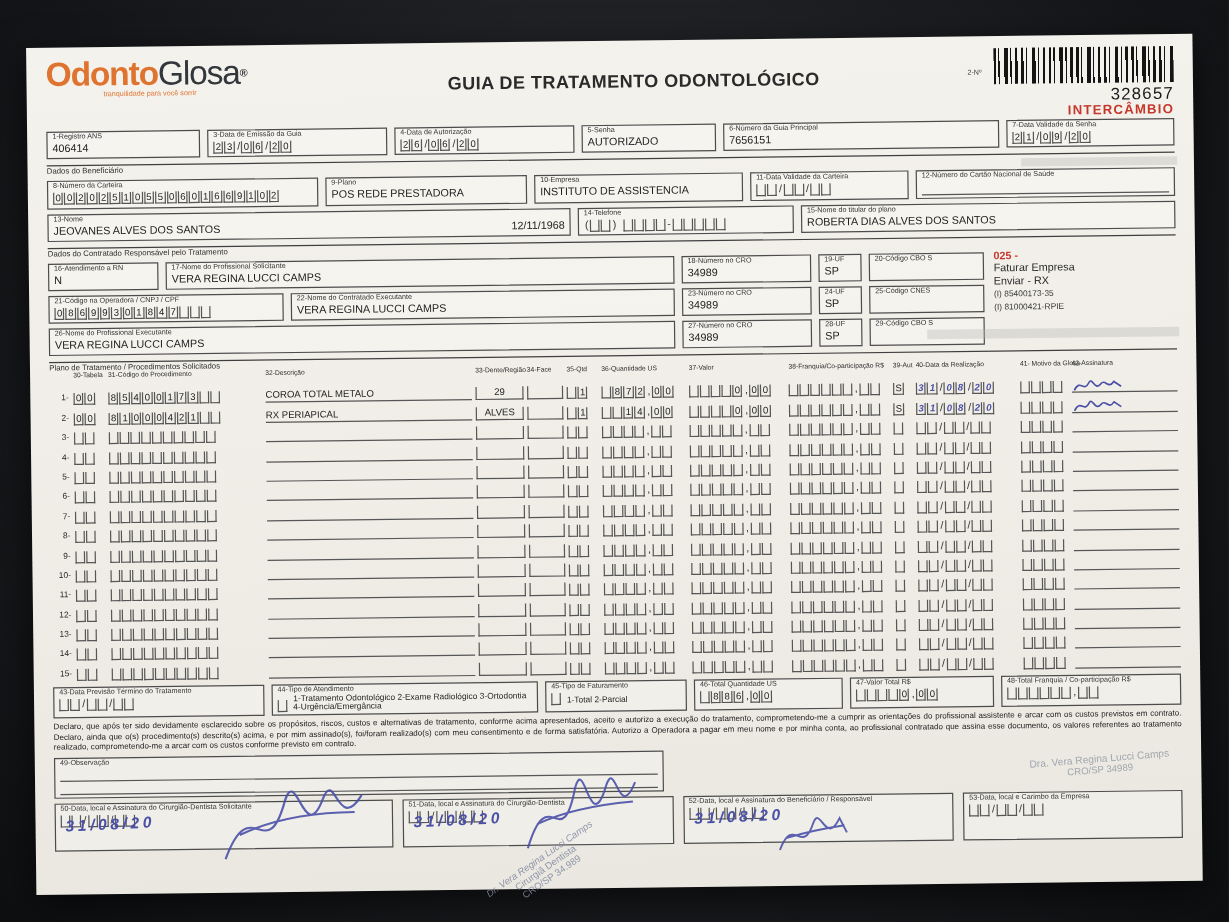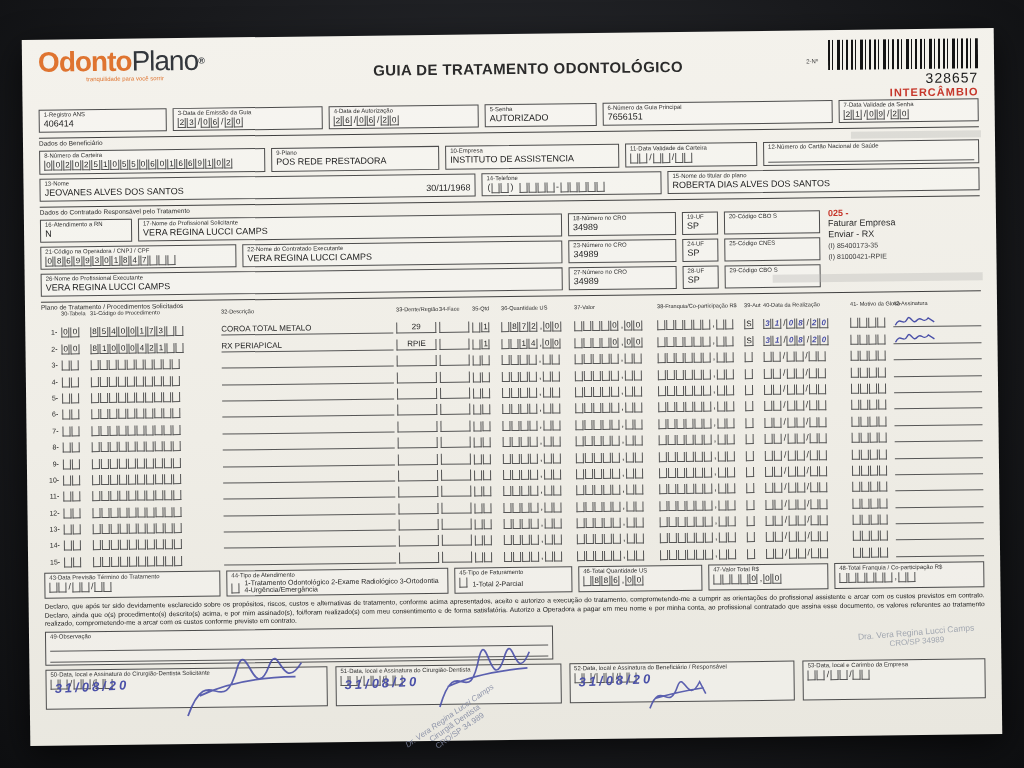--- a/index.html
+++ b/index.html
@@ -75,21 +75,21 @@
   .stamp-flat .l2 { font-size:8px; }
   .artifact { position:absolute; background:rgba(180,180,178,.35); }
 </style>
 </head>
 <body>
 
 <div class="paper">
 
   <div class="hdr">
     <div class="logo">
-      <div class="logo-line"><span class="logo-odonto">Odonto</span><span class="logo-life">Plano</span><span class="logo-reg">®</span></div>
+      <div class="logo-line"><span class="logo-odonto">Odonto</span><span class="logo-life">Glosa</span><span class="logo-reg">®</span></div>
       <div class="logo-tag">tranquilidade para você sorrir</div>
     </div>
     <div class="title">GUIA DE TRATAMENTO ODONTOLÓGICO</div>
     <div class="serial">
       <span class="serial-no-label">2-Nº</span>
       <div class="barcode"></div>
       <div class="serial-num">328657</div>
       <div class="intercambio">INTERCÂMBIO</div>
     </div>
   </div>
@@ -143,21 +143,21 @@
       <div class="fbox" style="width:216px">
         <div class="flabel">12-Número do Cartão Nacional de Saúde</div>
         <div class="uline"></div>
       </div>
     </div>
     <div class="row">
       <div class="fbox grow">
         <div class="flabel">13-Nome</div>
         <div style="display:flex;justify-content:space-between">
           <span class="fvalue">JEOVANES ALVES DOS SANTOS</span>
-          <span class="fvalue">30/11/1968</span>
+          <span class="fvalue">12/11/1968</span>
         </div>
       </div>
       <div class="fbox" style="width:180px">
         <div class="flabel">14-Telefone</div>
         <div class="comb"><span class="sep">(</span><span class="cb"></span><span class="cb"></span><span class="sep">)</span><span class="sep">&nbsp;</span><span class="cb"></span><span class="cb"></span><span class="cb"></span><span class="cb"></span><span class="sep">-</span><span class="cb"></span><span class="cb"></span><span class="cb"></span><span class="cb"></span><span class="cb"></span></div>
       </div>
       <div class="fbox" style="width:312px">
         <div class="flabel">15-Nome do titular do plano</div>
         <div class="fvalue">ROBERTA DIAS ALVES DOS SANTOS</div>
       </div>
@@ -276,21 +276,21 @@
           <span class="comb"><span class="cb"></span><span class="cb"></span><span class="cb"></span><span class="cb"></span></span>
           <span class="assin"><svg width="44" height="14" viewBox="0 0 44 14">
               <path d="M2 11 C7 1 10 13 14 5 C17 -1 19 12 24 6 C28 1 30 11 35 4 L41 8" fill="none" stroke="#4a50a8" stroke-width="1.4"></path>
             </svg></span>
         </div>
         <div class="prow">
           <span class="rownum">2-</span>
           <span class="comb"><span class="cb">0</span><span class="cb">0</span></span>
           <span class="comb"><span class="cb">8</span><span class="cb">1</span><span class="cb">0</span><span class="cb">0</span><span class="cb">0</span><span class="cb">4</span><span class="cb">2</span><span class="cb">1</span><span class="cb"></span><span class="cb"></span></span>
           <span class="uline">RX PERIAPICAL</span>
-          <span class="wbox">RPIE</span>
+          <span class="wbox">ALVES</span>
           <span class="wbox"></span>
           <span class="comb"><span class="cb"></span><span class="cb">1</span></span>
           <span class="comb"><span class="cb"></span><span class="cb"></span><span class="cb">1</span><span class="cb">4</span><span class="sep">,</span><span class="cb">0</span><span class="cb">0</span></span>
           <span class="comb"><span class="cb"></span><span class="cb"></span><span class="cb"></span><span class="cb"></span><span class="cb">0</span><span class="sep">,</span><span class="cb">0</span><span class="cb">0</span></span>
           <span class="comb"><span class="cb"></span><span class="cb"></span><span class="cb"></span><span class="cb"></span><span class="cb"></span><span class="cb"></span><span class="sep">,</span><span class="cb"></span><span class="cb"></span></span>
           <span class="comb"><span class="cb">S</span></span>
           <span class="comb"><span class="cb hand">3</span><span class="cb hand">1</span><span class="sep">/</span><span class="cb hand">0</span><span class="cb hand">8</span><span class="sep">/</span><span class="cb hand">2</span><span class="cb hand">0</span></span>
           <span class="comb"><span class="cb"></span><span class="cb"></span><span class="cb"></span><span class="cb"></span></span>
           <span class="assin"><svg width="44" height="14" viewBox="0 0 44 14">
               <path d="M2 11 C7 1 10 13 14 5 C17 -1 19 12 24 6 C28 1 30 11 35 4 L41 8" fill="none" stroke="#4a50a8" stroke-width="1.4"></path>

